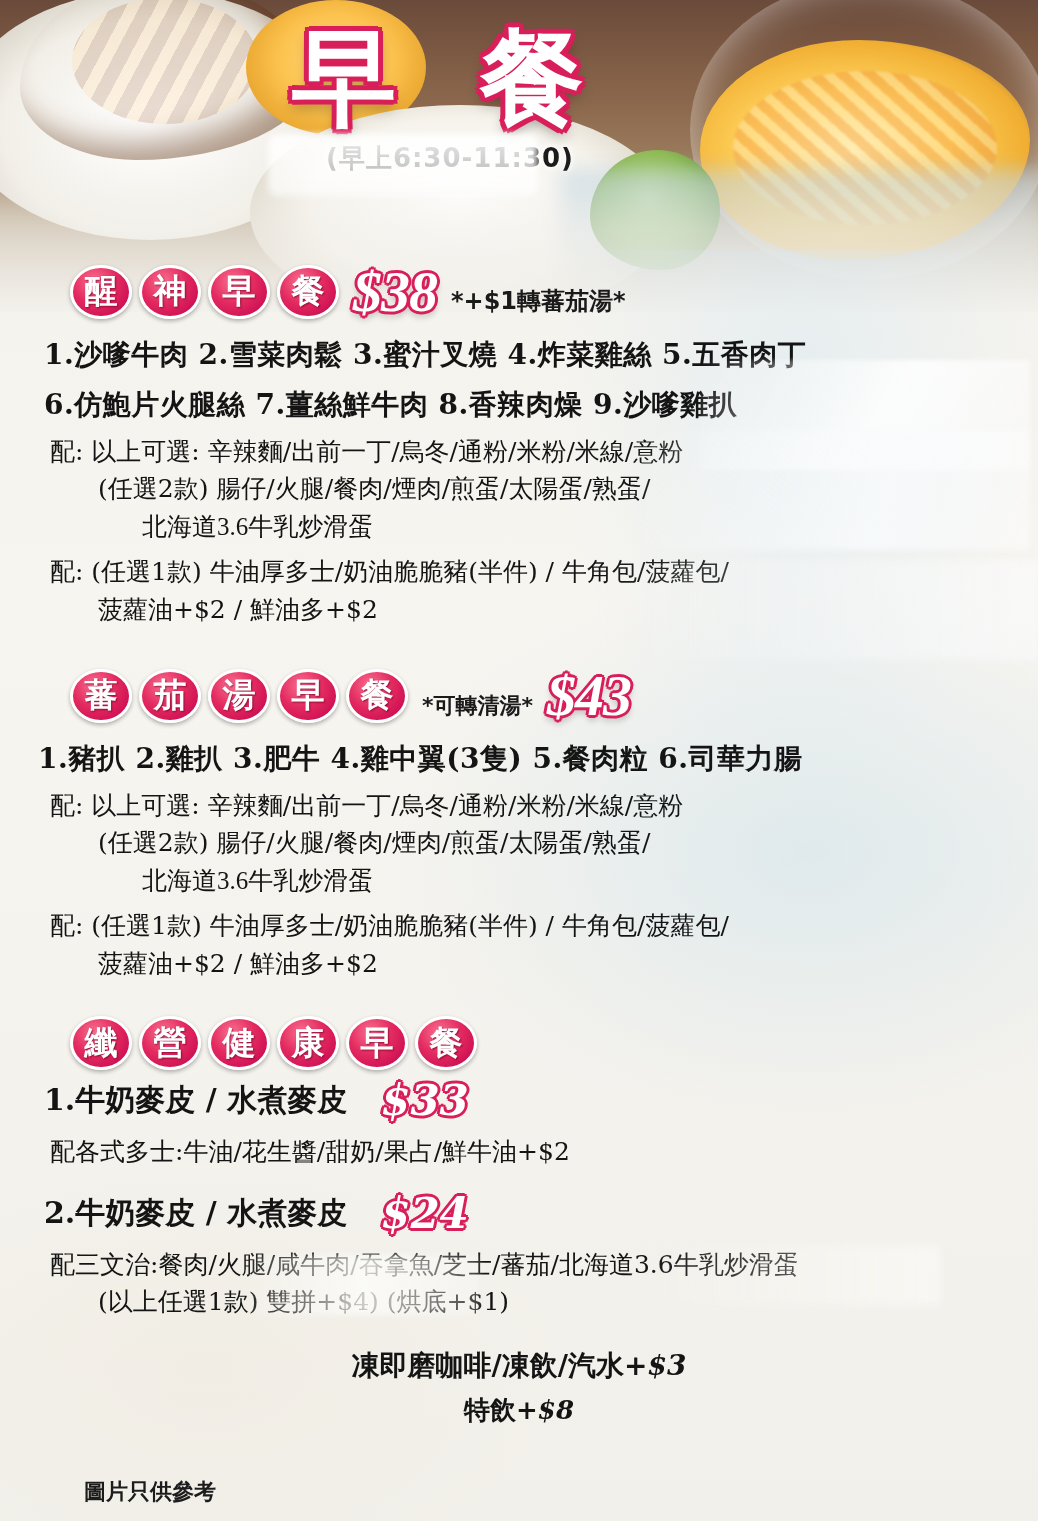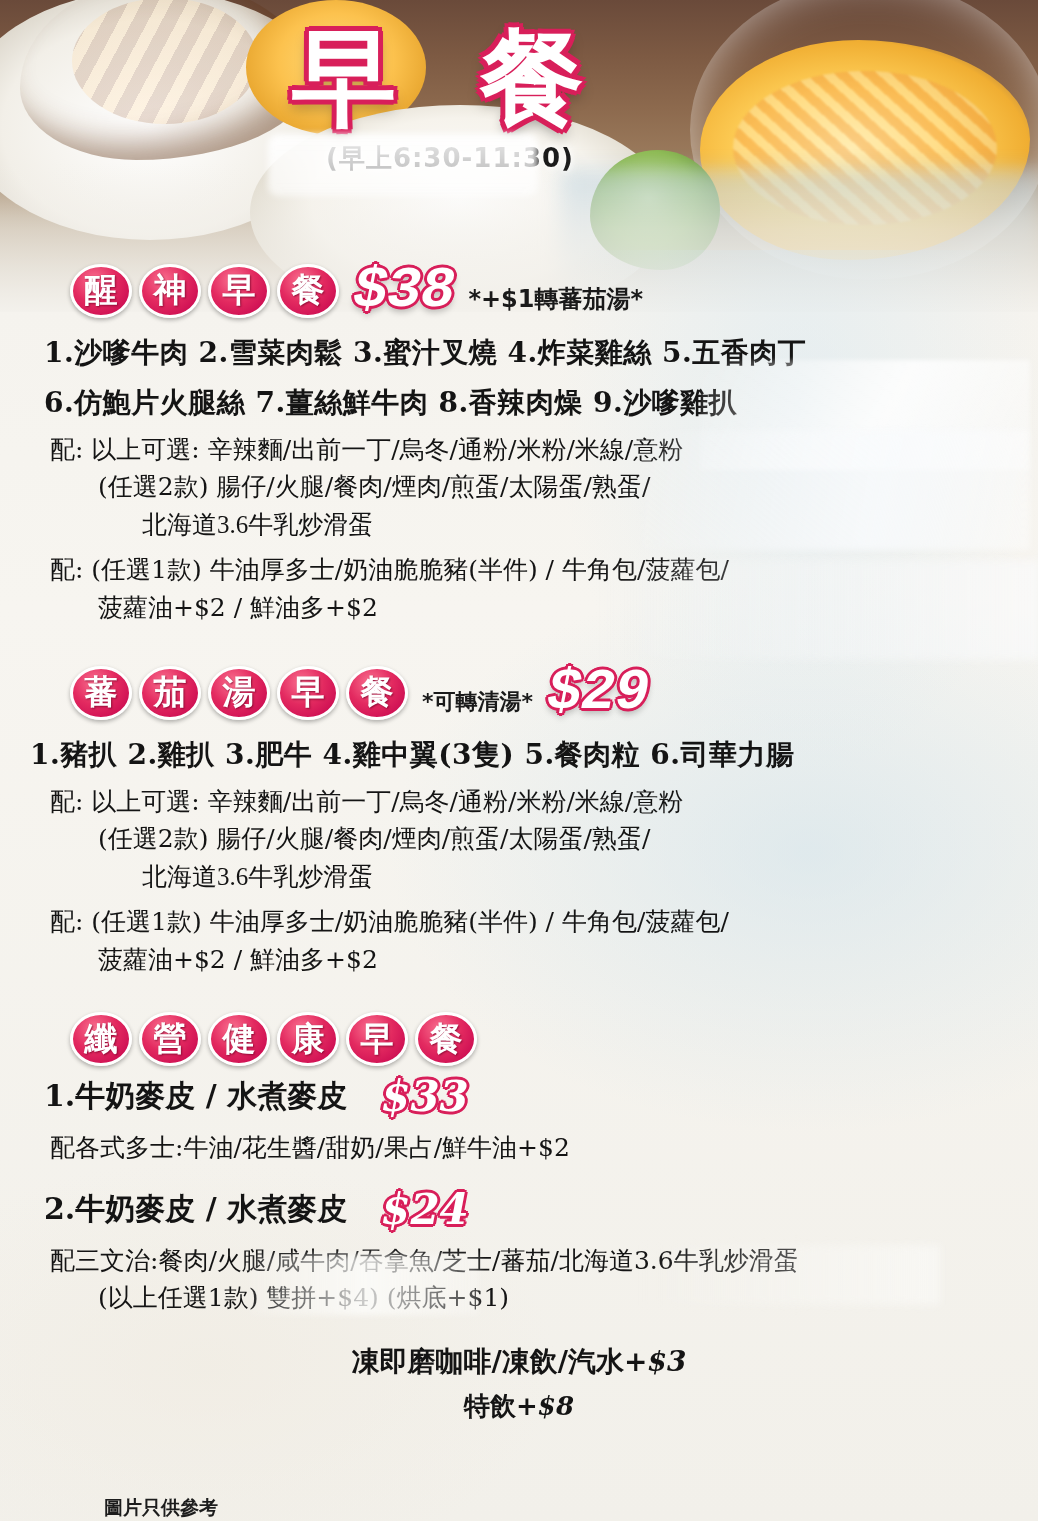--- a/index.html
+++ b/index.html
@@ -131,39 +131,39 @@
     width:62px; height:54px; border-radius:50%;
     background:radial-gradient(ellipse at 38% 28%, #f9708f 0%, #e32a60 45%, #c2004c 100%);
     border:3px solid #ffffff;
     box-shadow:0 2px 4px rgba(0,0,0,0.3);
     display:flex; align-items:center; justify-content:center;
     color:#ffffff; font-size:33px; font-weight:bold;
     text-shadow:1px 1px 2px rgba(120,0,40,0.75);
     font-family:"DejaVu Sans", sans-serif;
   }
   .price-big{
-    font-family:Liberation Mono, monospace;
+    font-family:Liberation Serif, serif;
     font-style:italic; font-weight:bold; font-size:58px;
     color:#ffffff;
     text-shadow:3px 0 0 #d81f5a,-3px 0 0 #d81f5a,0 3px 0 #d81f5a,0 -3px 0 #d81f5a,
       2px 2px 0 #d81f5a,-2px 2px 0 #d81f5a,2px -2px 0 #d81f5a,-2px -2px 0 #d81f5a,
       0 5px 7px rgba(0,0,0,0.28);
     letter-spacing:-1px;
   }
   .note-inline{
     font-size:24px; font-weight:bold; color:#1a1a1a; align-self:flex-end; padding-bottom:8px;
   }
   .note-inline.sm{ font-size:22px; }
 
   .items-line{
     font-size:28px; font-weight:bold; letter-spacing:0.5px;
     margin:10px 0 2px 18px; line-height:1.42;
     font-family:"DejaVu Serif", serif;
   }
-  .items-line.wide{ margin-left:4px; }
+  .items-line.wide{ margin-left:12px; }
   .opt{
     font-size:25px; line-height:1.5; margin:8px 0 0 24px;
     font-family:"DejaVu Serif", serif;
   }
   .opt .ind1{ display:block; margin-left:48px; }
   .opt .ind2{ display:block; margin-left:92px;font-family:Liberation Serif, serif; }
 
   .sec{ margin-bottom:20px; }
   .sec-gap{ height:14px; }
 
@@ -187,24 +187,23 @@
     margin-top:26px; text-align:center;
     font-family:"DejaVu Serif", serif;
   }
   .footer .f1{ font-size:26px; font-weight:bold; letter-spacing:1px; }
   .footer .f2{ font-size:28px; font-weight:bold; margin-top:24px;}
   .footer .f3{ font-size:26px; font-weight:bold; margin-top:8px;}
   .footer .money{
     font-family:"DejaVu Serif", serif; font-style:italic; font-weight:bold;
   }
   .disclaimer{
-    position:absolute; left:84px; bottom:0;
-    font-size:19px; font-weight:bold; color:#1c1c1c;
-    font-family:"DejaVu Serif", serif;
-    margin-left:20px;
+    position:absolute; left:84px; bottom:14px;
+    font-size:22px; font-weight:bold; color:#1c1c1c;
+    font-family:"DejaVu Serif", serif;
   }
 
   
   .wear1{
     position:absolute; left:700px; top:360px; width:330px; height:110px;
     background:linear-gradient(120deg, rgba(255,255,255,0.0), rgba(255,255,255,0.82) 55%, rgba(255,255,255,0.35));
     filter:blur(2px); z-index:7; pointer-events:none;
   }
   .wear2{
     position:absolute; left:640px; top:430px; width:390px; height:120px;
@@ -293,21 +292,21 @@
     <div class="sec">
       <div class="sec-head">
         <div class="bubbles">
           <span class="bub">蕃</span>
           <span class="bub">茄</span>
           <span class="bub">湯</span>
           <span class="bub">早</span>
           <span class="bub">餐</span>
         </div>
         <span class="note-inline sm">*可轉清湯*</span>
-        <span class="price-big">$29</span>
+        <span class="price-big">$43</span>
       </div>
 
       <div class="items-line wide">1.豬扒   2.雞扒   3.肥牛   4.雞中翼(3隻)  5.餐肉粒   6.司華力腸</div>
 
       <div class="opt">
         <span>配: 以上可選:</span>
         <span>辛辣麵/出前一丁/烏冬/通粉/米粉/米線/意粉</span>
         <span class="ind1">(任選2款) 腸仔/火腿/餐肉/煙肉/煎蛋/太陽蛋/熟蛋/</span>
         <span class="ind2">北海道3.6牛乳炒滑蛋</span>
       </div>

